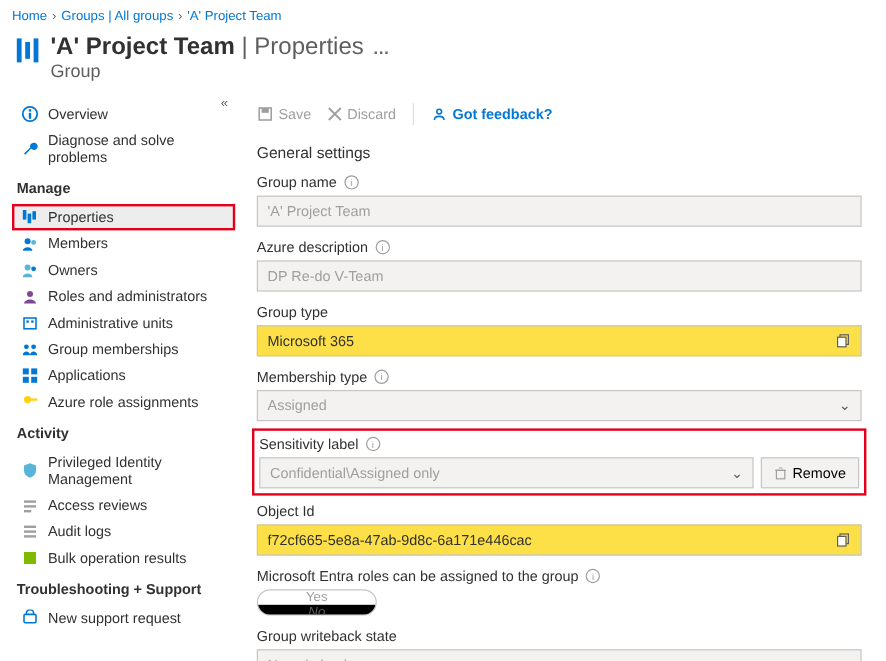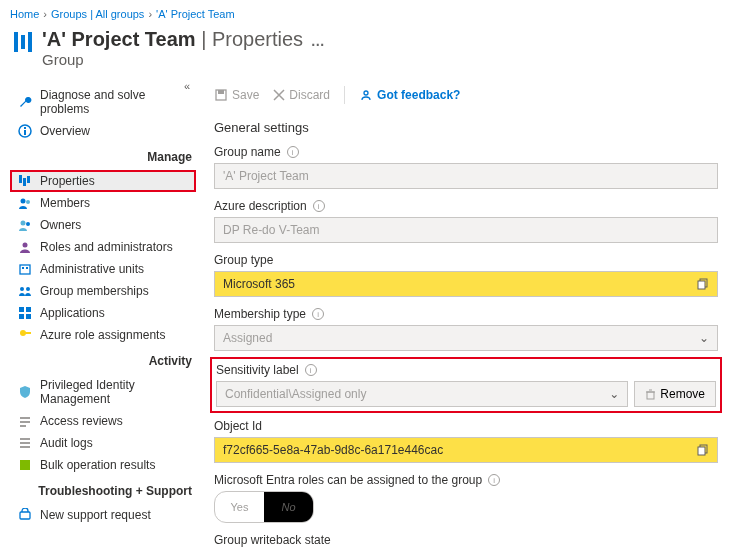--- a/index.html
+++ b/index.html
@@ -10,42 +10,42 @@
   .header { display: flex; align-items: flex-start; padding: 4px 10px 12px 10px; gap: 10px; }
   .header-icon { display: flex; gap: 3px; margin-top: 4px; margin-left: 4px; }
   .header-icon .bar { width: 4px; height: 20px; background: #0078d4; }
   .header-title { font-size: 20px; font-weight: 600; color: #323130; }
   .header-title .light { font-weight: 400; color: #605e5c; }
   .header-sub { font-size: 15px; color: #605e5c; }
   .dots { color: #666; font-size: 14px; letter-spacing:1px; margin-left: 2px; }
   .layout { display: flex; }
   .sidebar { width: 196px; border-right: none; padding: 4px 0 10px 10px; position:relative; }
   .sidebar .collapse { position:absolute; right:6px; top:0; color:#605e5c; font-size:11px; }
-  .nav-section { font-weight: 600; font-size: 12px; color: #323130; padding: 8px 4px 6px 4px; text-align: right; }
+  .nav-section { font-weight: 600; font-size: 12px; color: #323130; padding: 8px 4px 6px 4px; }
   .nav-item { display: flex; align-items: center; gap: 8px; padding: 4px 4px 4px 8px; font-size: 12px; color: #323130; cursor: pointer; border-radius:0; }
   .nav-item.selected { background: #ededed; outline: 2px solid #e3001b; outline-offset: -2px; }
   .nav-item .ico { width: 14px; height: 14px; display:flex; align-items:center; justify-content:center; }
   .content { flex: 1; padding: 0 20px 20px 18px; }
   .toolbar { display: flex; align-items: center; gap: 14px; padding: 6px 0 10px 0; color: #a19f9d; font-size: 12px; }
   .toolbar .tb { display: flex; align-items: center; gap: 4px; }
   .toolbar .divider { width:1px; height:18px; background:#ddd; }
   .feedback { color: #0078d4; font-weight: bold; }
   .section-title { font-size: 13px; color: #323130; margin: 6px 0 10px 0; }
   .field { margin-bottom: 10px; }
   .field-label { display:flex; align-items:center; gap:6px; font-size: 12px; color: #323130; margin-bottom: 4px; position:relative; }
   .info-icon { width:12px; height:12px; border:1px solid #a19f9d; border-radius:50%; display:inline-flex; align-items:center; justify-content:center; font-size:8px; color:#a19f9d; }
   .input, .dropdown { width: 100%; border:1px solid #c8c6c4; background:#f3f2f1; padding: 4px 8px; font-size:12px; color:#a19f9d; height:26px; display:flex; align-items:center; justify-content:space-between; }
   .input.darktext { color:#323130; background:#fde047; }
   .dropdown .chev { color:#605e5c; }
   .copy .cp { color:#605e5c; }
   .row { display:flex; gap:6px; align-items:stretch; }
   .row .dropdown { flex:1; }
   .btn-remove { border:1px solid #c8c6c4; background:#f3f2f1; color:#000000; display:flex; align-items:center; gap:4px; padding: 0 10px; font-size:12px; height:26px; }
   .highlight { outline: 2px solid #e3001b; outline-offset: 2px; padding:2px; margin-bottom:10px; }
-  .toggle { display:flex; border:1px solid #c8c6c4; border-radius:12px; width:100px; height:32px; overflow:hidden; }
+  .toggle { display:flex; border:1px solid #c8c6c4; border-radius:12px; width:100px; height:22px; overflow:hidden;flex-direction:column; }
   .toggle div { flex:1; display:flex; align-items:center; justify-content:center; font-size:11px; color:#a19f9d; }
   .toggle .active { background:#000000; color:#605e5c;font-style:italic; }
   svg { display:block; }
 </style>
 </head>
 <body>
 
 <div class="breadcrumb">
   <a href="#">Home</a>
   <span class="sep">›</span>
@@ -71,34 +71,34 @@
 </div>
 
 <div class="layout">
 
   <div class="sidebar">
     <div class="collapse">«</div>
 
     <div class="nav-item">
       <span class="ico">
           <svg width="14" height="14">
-            <path d="M10 2a3 3 0 00-2.8 4L2 11l1 1 5-5.2A3 3 0 1010 2z" fill="#0078d4"></path>
-          </svg>
-        </span>
-      <span>Diagnose and solve problems</span>
-    </div>
-    <div class="nav-item">
-      <span class="ico">
-          <svg width="14" height="14">
             <circle cx="7" cy="7" r="6" fill="none" stroke="#0078d4" stroke-width="1.5"></circle>
             <rect x="6" y="6" width="2" height="5" fill="#0078d4"></rect>
             <rect x="6" y="3" width="2" height="2" fill="#0078d4"></rect>
           </svg>
         </span>
       <span>Overview</span>
+    </div>
+    <div class="nav-item">
+      <span class="ico">
+          <svg width="14" height="14">
+            <path d="M10 2a3 3 0 00-2.8 4L2 11l1 1 5-5.2A3 3 0 1010 2z" fill="#0078d4"></path>
+          </svg>
+        </span>
+      <span>Diagnose and solve problems</span>
     </div>
 
     <div class="nav-section">Manage</div>
 
     <div class="nav-item selected">
       <span class="ico">
           <svg width="14" height="14">
             <rect x="1" y="1" width="3" height="8" fill="#0078d4"></rect>
             <rect x="5" y="4" width="3" height="8" fill="#0078d4"></rect>
             <rect x="9" y="2" width="3" height="7" fill="#0078d4"></rect>

